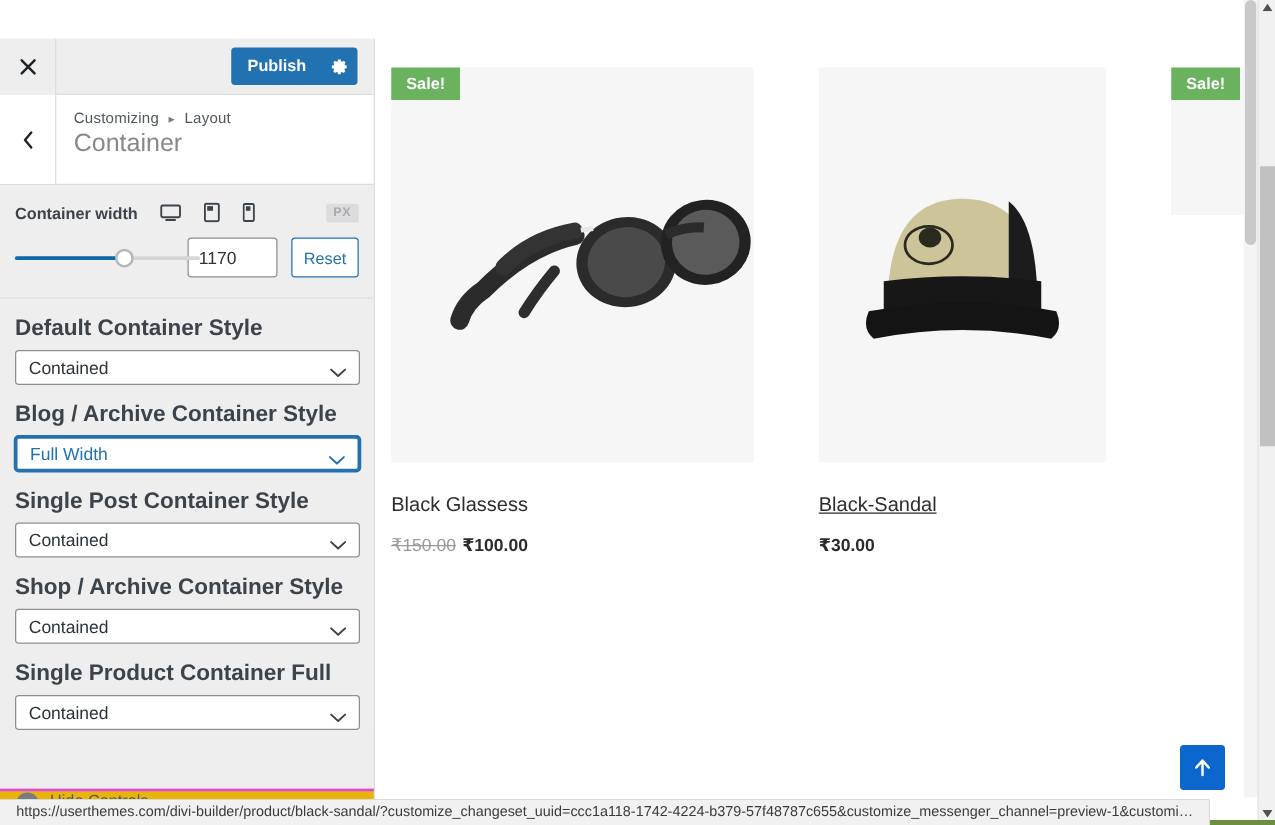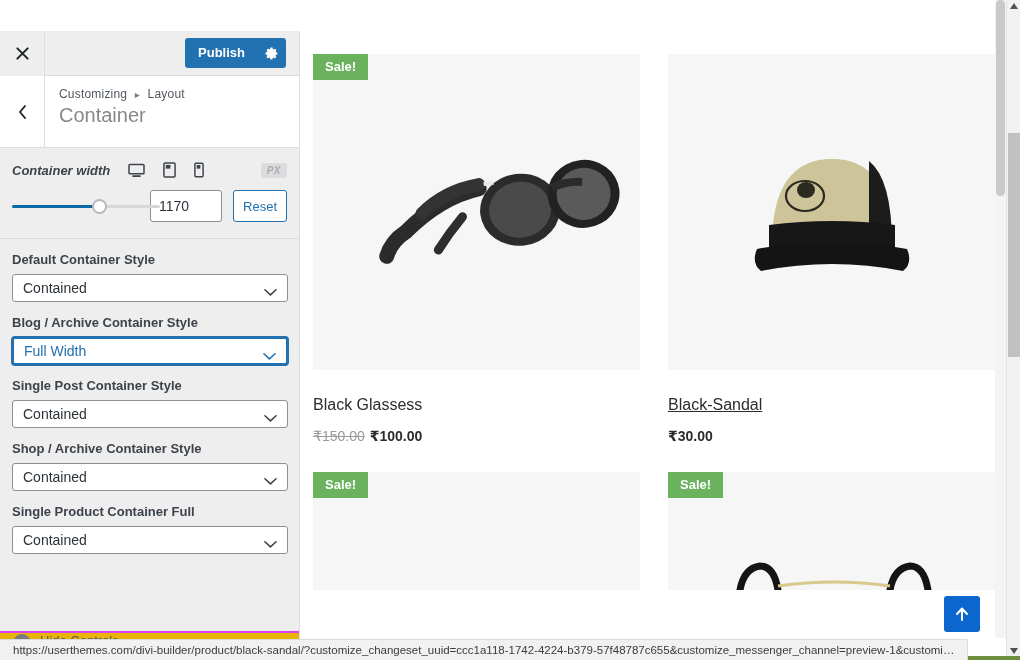--- a/index.html
+++ b/index.html
@@ -62,21 +62,21 @@
     font-size: 20px; color: #888; font-weight: 400; margin-top: 3px;
     font-family: "Liberation Sans", sans-serif;
   }
 
   .controls { background: #eee; }
   .control-block {
     background: #eee; padding: 14px 12px 16px 12px;
     border-bottom: 1px solid #ddd;
   }
   .range-header {
-    display: flex; align-items: center; margin-bottom: 12px; font-style: italic;
+    display: flex; align-items: center; margin-bottom: 12px;
   }
   .range-label {
     font-size: 13px; color: #3c434a; font-weight: 600;
     margin-right: 18px;
   }
   .device-icons { display: flex; gap: 18px; align-items: center; flex: 1; }
   .device-icon { cursor: pointer; display: flex; align-items: center; }
   .unit-badge {
     background: #dcdcde; color: #a7aaad; font-size: 10px;
     font-weight: 700; padding: 2px 6px; border-radius: 2px;
@@ -106,21 +106,21 @@
   .reset-btn {
     height: 32px; padding: 0 9px; background: #fff;
     border: 1px solid #2271b1; color: #2271b1; border-radius: 3px;
     font-size: 13px; cursor: pointer;
     font-family: "Liberation Sans", sans-serif;
   }
 
   .select-block { padding: 0 12px; background: #eee; }
   .select-group { padding-top: 13px; }
   .select-label {
-    display: block; font-size: 13px; color: #3c434a;
+    display: block; font-size: 18px; color: #3c434a;
     font-weight: 600; margin-bottom: 7px;
   }
   .sel {
     position: relative; width: 276px; height: 28px; background: #fff;
     border: 1px solid #8c8f94; border-radius: 3px;
     display: flex; align-items: center; padding: 0 10px;
     font-size: 14px; color: #2c3338; cursor: pointer;
   }
   .sel.focused {
     border: 2px solid #2271b1; color: #2271b1;
@@ -136,21 +136,21 @@
   }
   .hide-controls-label { font-size: 13px; color: #50575e; }
 
   
   .preview {
     position: absolute; left: 301px; top: 0; width: 706px; height: 638px;
     background: #fff; overflow: hidden;
   }
   .preview-inner { padding: 0 12px; }
   .product-grid {
-    display: grid; grid-template-columns: 1fr 1fr; gap: 0 28px;
+    display: grid; grid-template-columns: 1fr 1fr 1fr 1fr; gap: 0 52px;
     padding-top: 54px;
   }
   .product-card { position: relative; margin-bottom: 28px; }
   .sale-badge {
     position: absolute; left: 0; top: 0; z-index: 5;
     background: #6bb25f; color: #fff; font-size: 13px; font-weight: 700;
     padding: 5px 12px; line-height: 16px;
   }
   .product-img {
     width: 100%; height: 316px; background: #f6f6f6;

